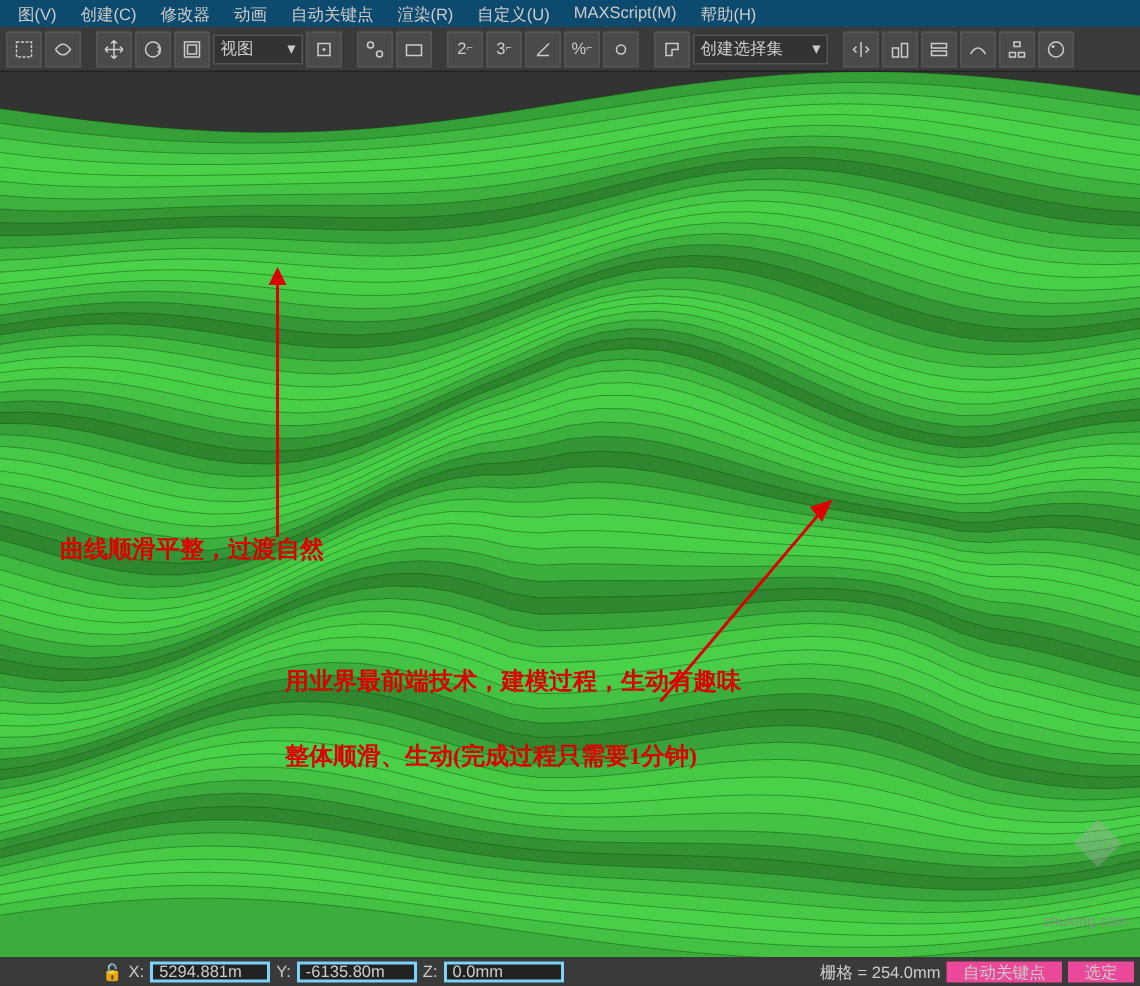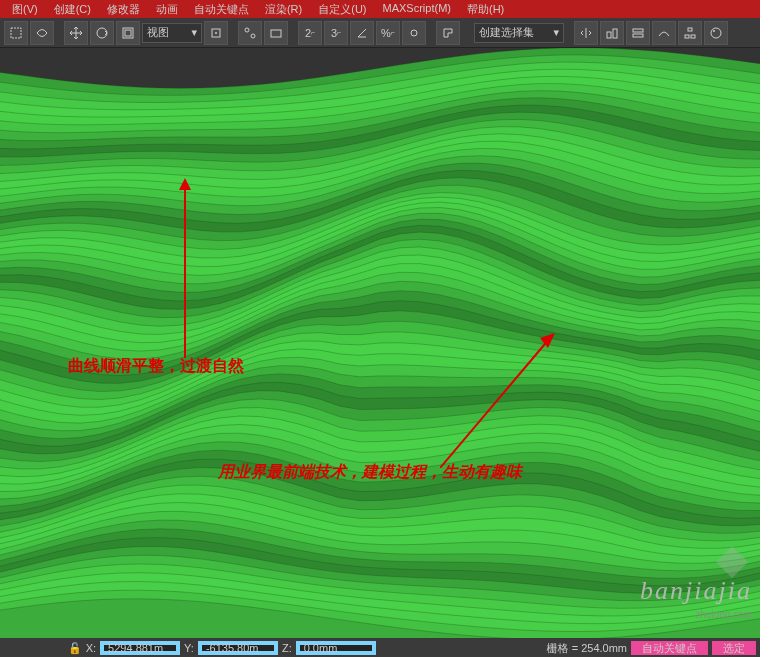--- a/index.html
+++ b/index.html
@@ -1,31 +1,31 @@
 <!DOCTYPE html>
 <html><head>
 <meta charset="utf-8">
 <style>
 * { margin: 0; padding: 0; box-sizing: border-box; }
 body { width: 760px; height: 657px; background: #3a3a3a; font-family: "Microsoft YaHei", Arial, sans-serif; font-size: 11px; color: #ccc; overflow: hidden; position: relative; }
-.menubar { height: 18px; background: #b91c1c; display: flex; align-items: flex-start; padding: 0 4px; gap: 0; }
+.menubar { height: 18px; background: #0c4a6e; display: flex; align-items: center; padding: 0 4px; gap: 0; }
 .menubar span { padding: 2px 8px; cursor: pointer; }
 .toolbar { height: 30px; background: #3a3a3a; display: flex; align-items: center; padding: 0 4px; gap: 2px; border-bottom: 1px solid #222; }
 .tool-btn { width: 24px; height: 24px; background: #4a4a4a; border: 1px solid #555; display: flex; align-items: center; justify-content: center; cursor: pointer; font-size: 11px; color: #ccc; }
 .tool-sep { width: 6px; height: 24px; }
 .tool-sel { width: 60px; height: 20px; background: #333; border: 1px solid #555; display: flex; align-items: center; padding: 0 4px; color: #ccc; font-size: 11px; }
-.tool-sel.wide { width: 90px; margin-left: 12px; }
+.tool-sel.wide { width: 90px; }
 .viewport { position: relative; width: 100%; height: 590px; background: #333; overflow: hidden; }
 .viewport svg.terrain { position: absolute; top: 0; left: 0; width: 100%; height: 100%; }
-.annotation { position: absolute; color: #d00; font-weight: bold; font-size: 16px; font-family: SimSun, serif; margin-left: 28px; }
+.annotation { position: absolute; color: #d00; font-weight: bold; font-size: 16px; font-family: SimSun, serif; }
 .arrow-line { position: absolute; }
 .watermark { position: absolute; right: 8px; bottom: 32px; font-size: 26px; font-style: italic; color: #bbb; letter-spacing: 2px; opacity: 0.9; font-family: serif; }
 .zhulong { position: absolute; right: 8px; bottom: 18px; font-size: 10px; color: #888; opacity: 0.8; }
 .statusbar { position: absolute; bottom: 0; left: 0; width: 100%; height: 18px; background: #3a3a3a; display: flex; align-items: center; padding: 0 4px; gap: 4px; font-size: 11px; color: #ccc; }
-.status-box { background: #222; border: 4px solid #7dd3fc; padding: 0 4px; height: 14px; display: flex; align-items: center; min-width: 80px; }
+.status-box { background: #222; border: 2px solid #7dd3fc; padding: 0 4px; height: 14px; display: flex; align-items: center; min-width: 80px; }
 .status-btn { background: #333; border: 7px solid #ec4899; padding: 0 4px; height: 14px; display: flex; align-items: center; cursor: pointer; }
 .logo-icon { position: absolute; right: 10px; bottom: 58px; width: 36px; height: 36px; opacity: 0.6; }
 </style>
 </head>
 <body>
 
 <div class="menubar">
   <span>图(V)</span>
   <span>创建(C)</span>
   <span>修改器</span>
@@ -238,26 +238,26 @@
   <svg class="arrow-line" style="left:175px;top:130px;" width="30" height="180">
     <path d="M10 180 L10 10" stroke="#d00" stroke-width="2"></path>
     <path d="M10 0 L4 12 L16 12 Z" fill="#d00"></path>
   </svg>
   <div class="annotation" style="left:40px;top:308px;">曲线顺滑平整，过渡自然</div>
 
   <svg class="arrow-line" style="left:440px;top:280px;" width="120" height="140">
     <path d="M0 140 L110 10" stroke="#d00" stroke-width="2"></path>
     <path d="M115 5 L100 10 L108 20 Z" fill="#d00"></path>
   </svg>
-  <div class="annotation" style="left:190px;top:414px;font-style:italic;">用业界最前端技术，建模过程，生动有趣味</div>
+  <div class="annotation" style="left:190px;top:396px;">用业界最前端技术，建模过程，生动有趣味</div>
+  <div class="annotation" style="left:190px;top:446px;">整体顺滑、生动(完成过程只需要1分钟)</div>
 
   <svg class="logo-icon" viewBox="0 0 36 36">
     <path d="M18 2 L26 10 L18 18 L10 10 Z M18 18 L26 26 L18 34 L10 26 Z M2 18 L10 10 L18 18 L10 26 Z M34 18 L26 10 L18 18 L26 26 Z" fill="#aaa" opacity="0.6"></path>
   </svg>
-  <div class="watermark">banjiajia</div>
   <div class="zhulong">zhulong.com</div>
 </div>
 
 <div class="statusbar">
   <span style="flex:0 0 60px"></span>
   <span>🔓</span>
   <span>X:</span>
   <div class="status-box">5294.881m</div>
   <span>Y:</span>
   <div class="status-box">-6135.80m</div>

